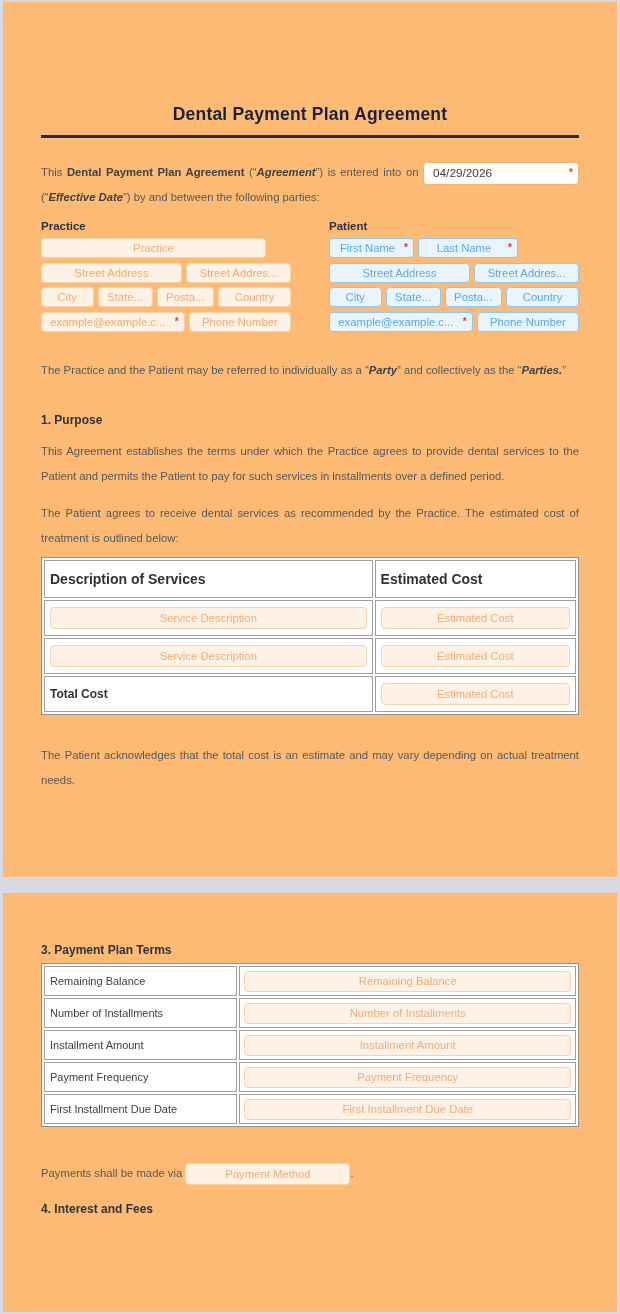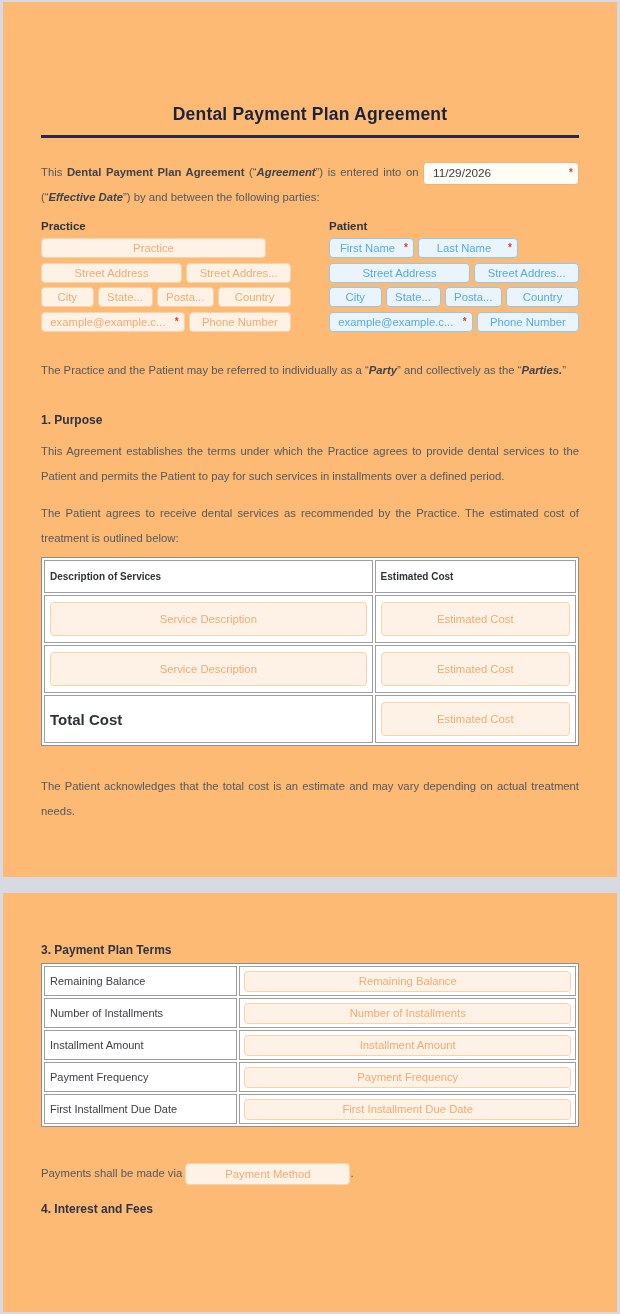--- a/index.html
+++ b/index.html
@@ -82,29 +82,29 @@
     width: 100%;
     border-collapse: separate; border-spacing: 2px;
     border: 1px solid #8f8f8f;
     background: #fdfdfd;
   }
   table.doc-table th, table.doc-table td {
     border: 1px solid #9e9e9e;
     background: #ffffff;
   }
   table.doc-table th {
-    text-align: left; font-size: 10px; color: #2f3338;
+    text-align: left; font-size: 14px; color: #2f3338;
     padding: 10px 5px;
   }
   .services-table { margin-top: 6px; }
   .services-table col.c1 { width: 62%; }
   .services-table col.c2 { width: 38%; }
   .services-table td { padding: 6px 5px; }
-  .services-table .cell-field { display: flex; height: 34px; }
-  .total-label { font-size: 15px; font-weight: bold; color: #2f3338; }
+  .services-table .cell-field { display: flex; height: 22px; }
+  .total-label { font-size: 12px; font-weight: bold; color: #2f3338; }
 
   .p-acknowledge { margin-top: 28px; }
 
   .plan-table { margin-top: 6px; }
   .plan-table col.c1 { width: 36.5%; }
   .plan-table col.c2 { width: 63.5%; }
   .plan-table th { padding: 7px 5px; }
   .plan-table td { padding: 3.5px 4px; }
   .plan-table td.plan-label { font-size: 11px; color: #3c4046; padding-left: 5px; }
   .plan-table .cell-field { display: flex; height: 21px; }
@@ -116,21 +116,21 @@
 </head>
 <body>
 
 <div class="page page1">
 
   <h1 class="doc-title">Dental Payment Plan Agreement</h1>
   <hr class="title-divider">
 
   <p class="body-text intro">
     <span>This </span><span class="seg-bold">Dental Payment Plan Agreement</span><span> (“</span><span class="seg-bolditalic">Agreement</span><span>”) is entered into on </span><span class="field field--filled" style="width:156px">
-        <span>11/29/2026</span>
+        <span>04/29/2026</span>
         <span class="req">*</span>
       </span><span> (“</span><span class="seg-bolditalic">Effective Date</span><span>”) by and between the following parties:</span>
   </p>
 
   <div class="parties">
 
     <div class="party-col">
       <div class="party-label">Practice</div>
       <div class="frow">
         <span class="field field--orange" style="flex:0 0 90%">Practice</span>

